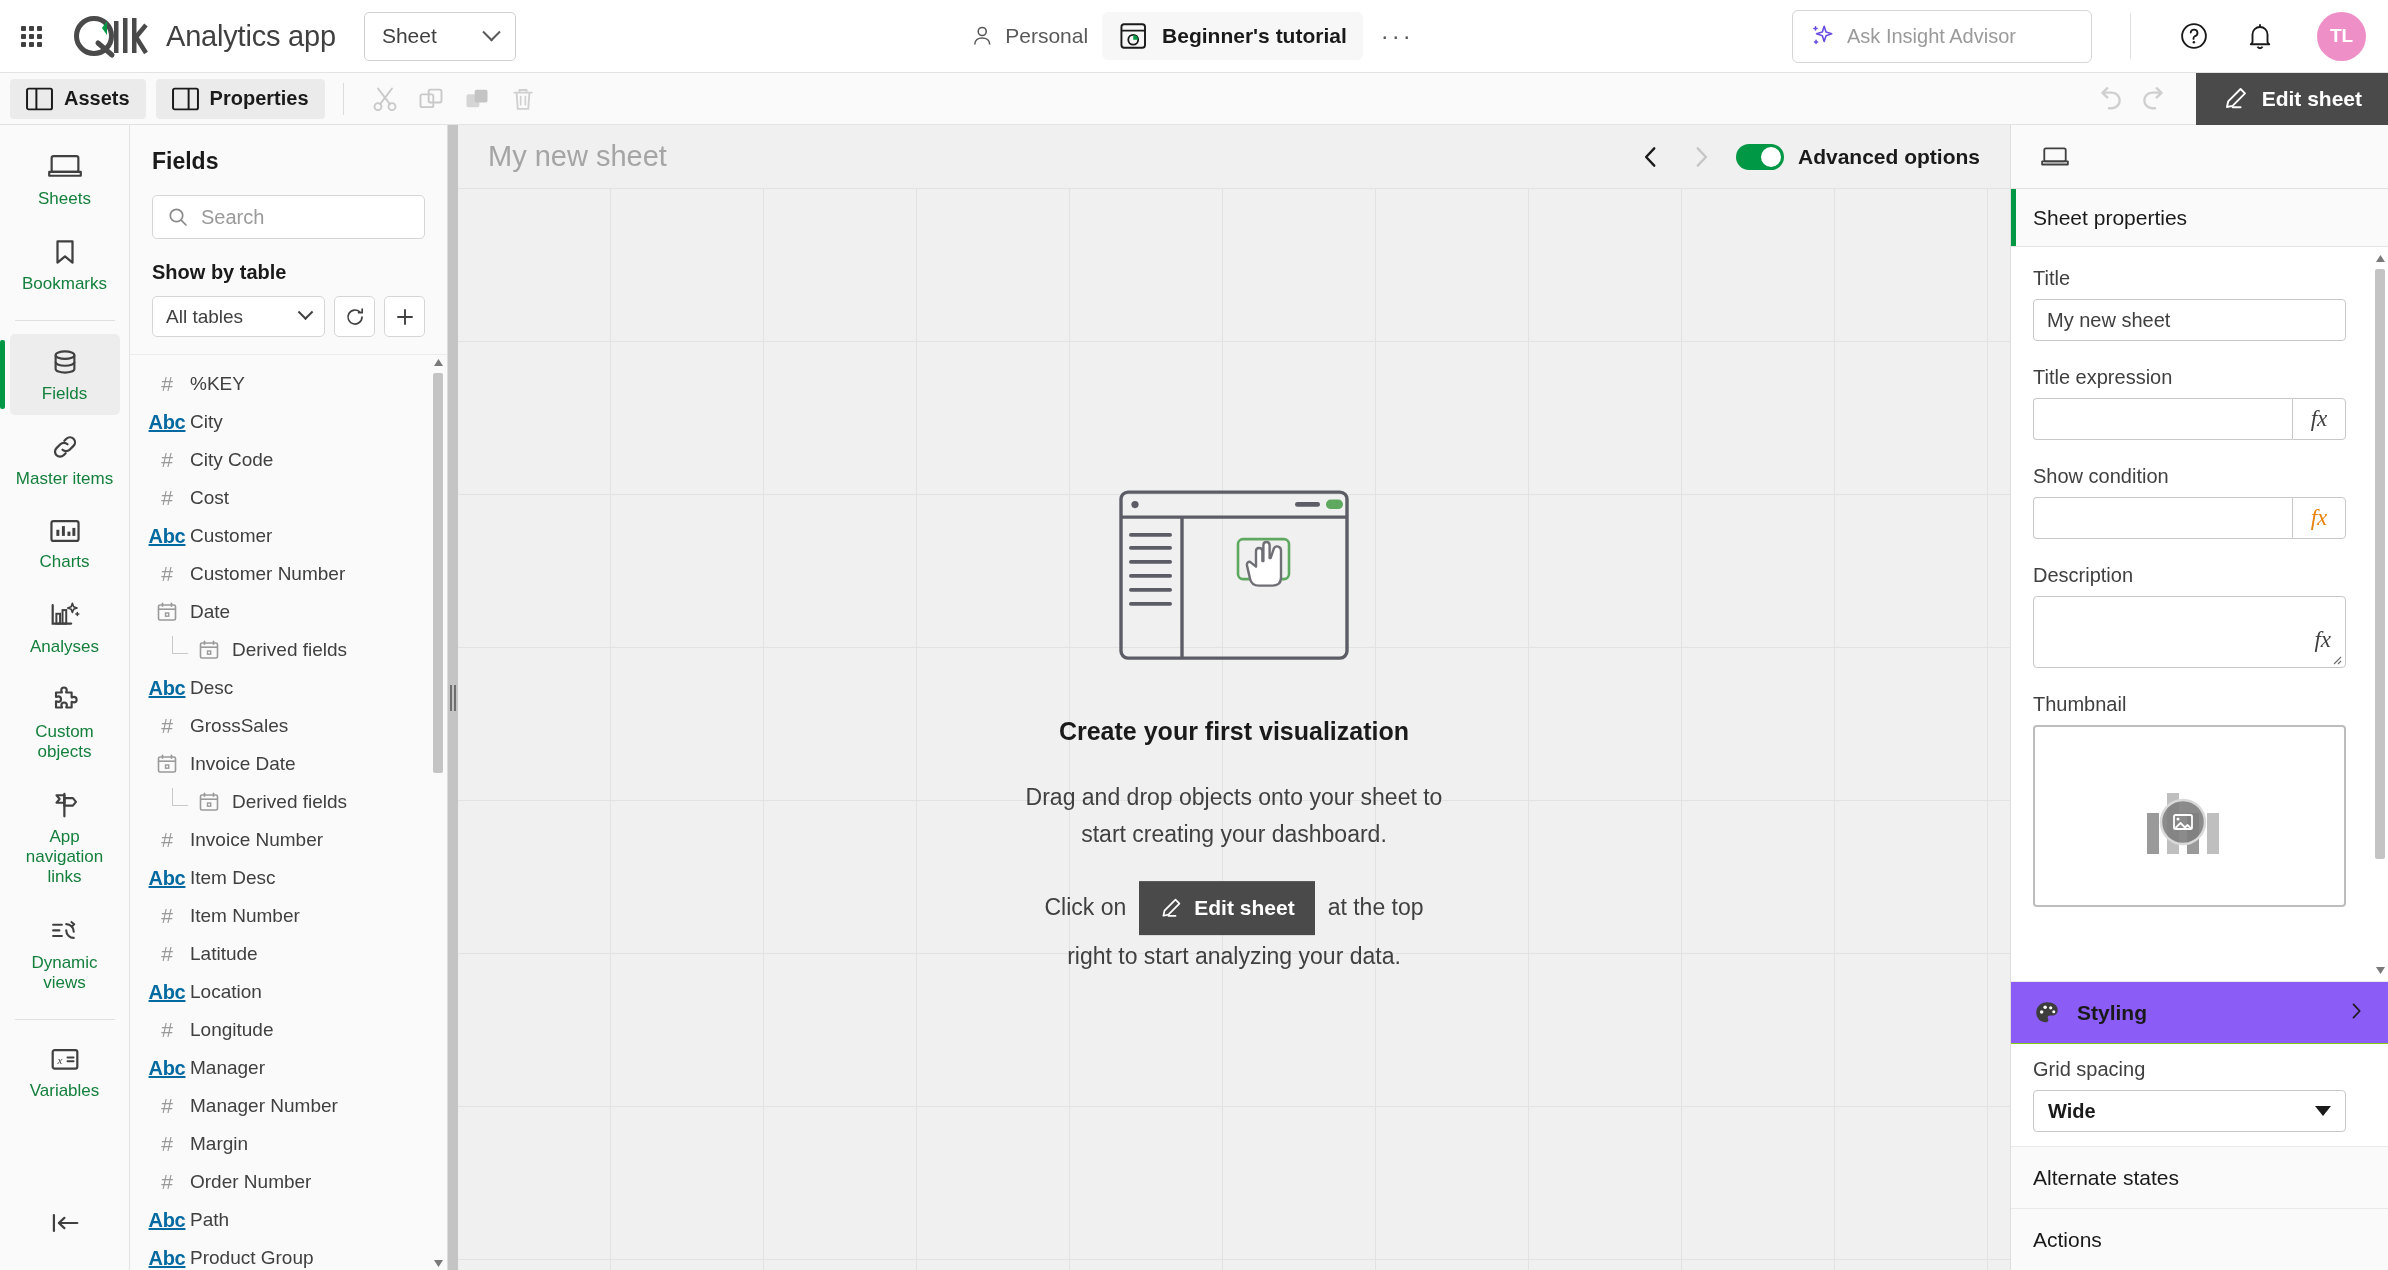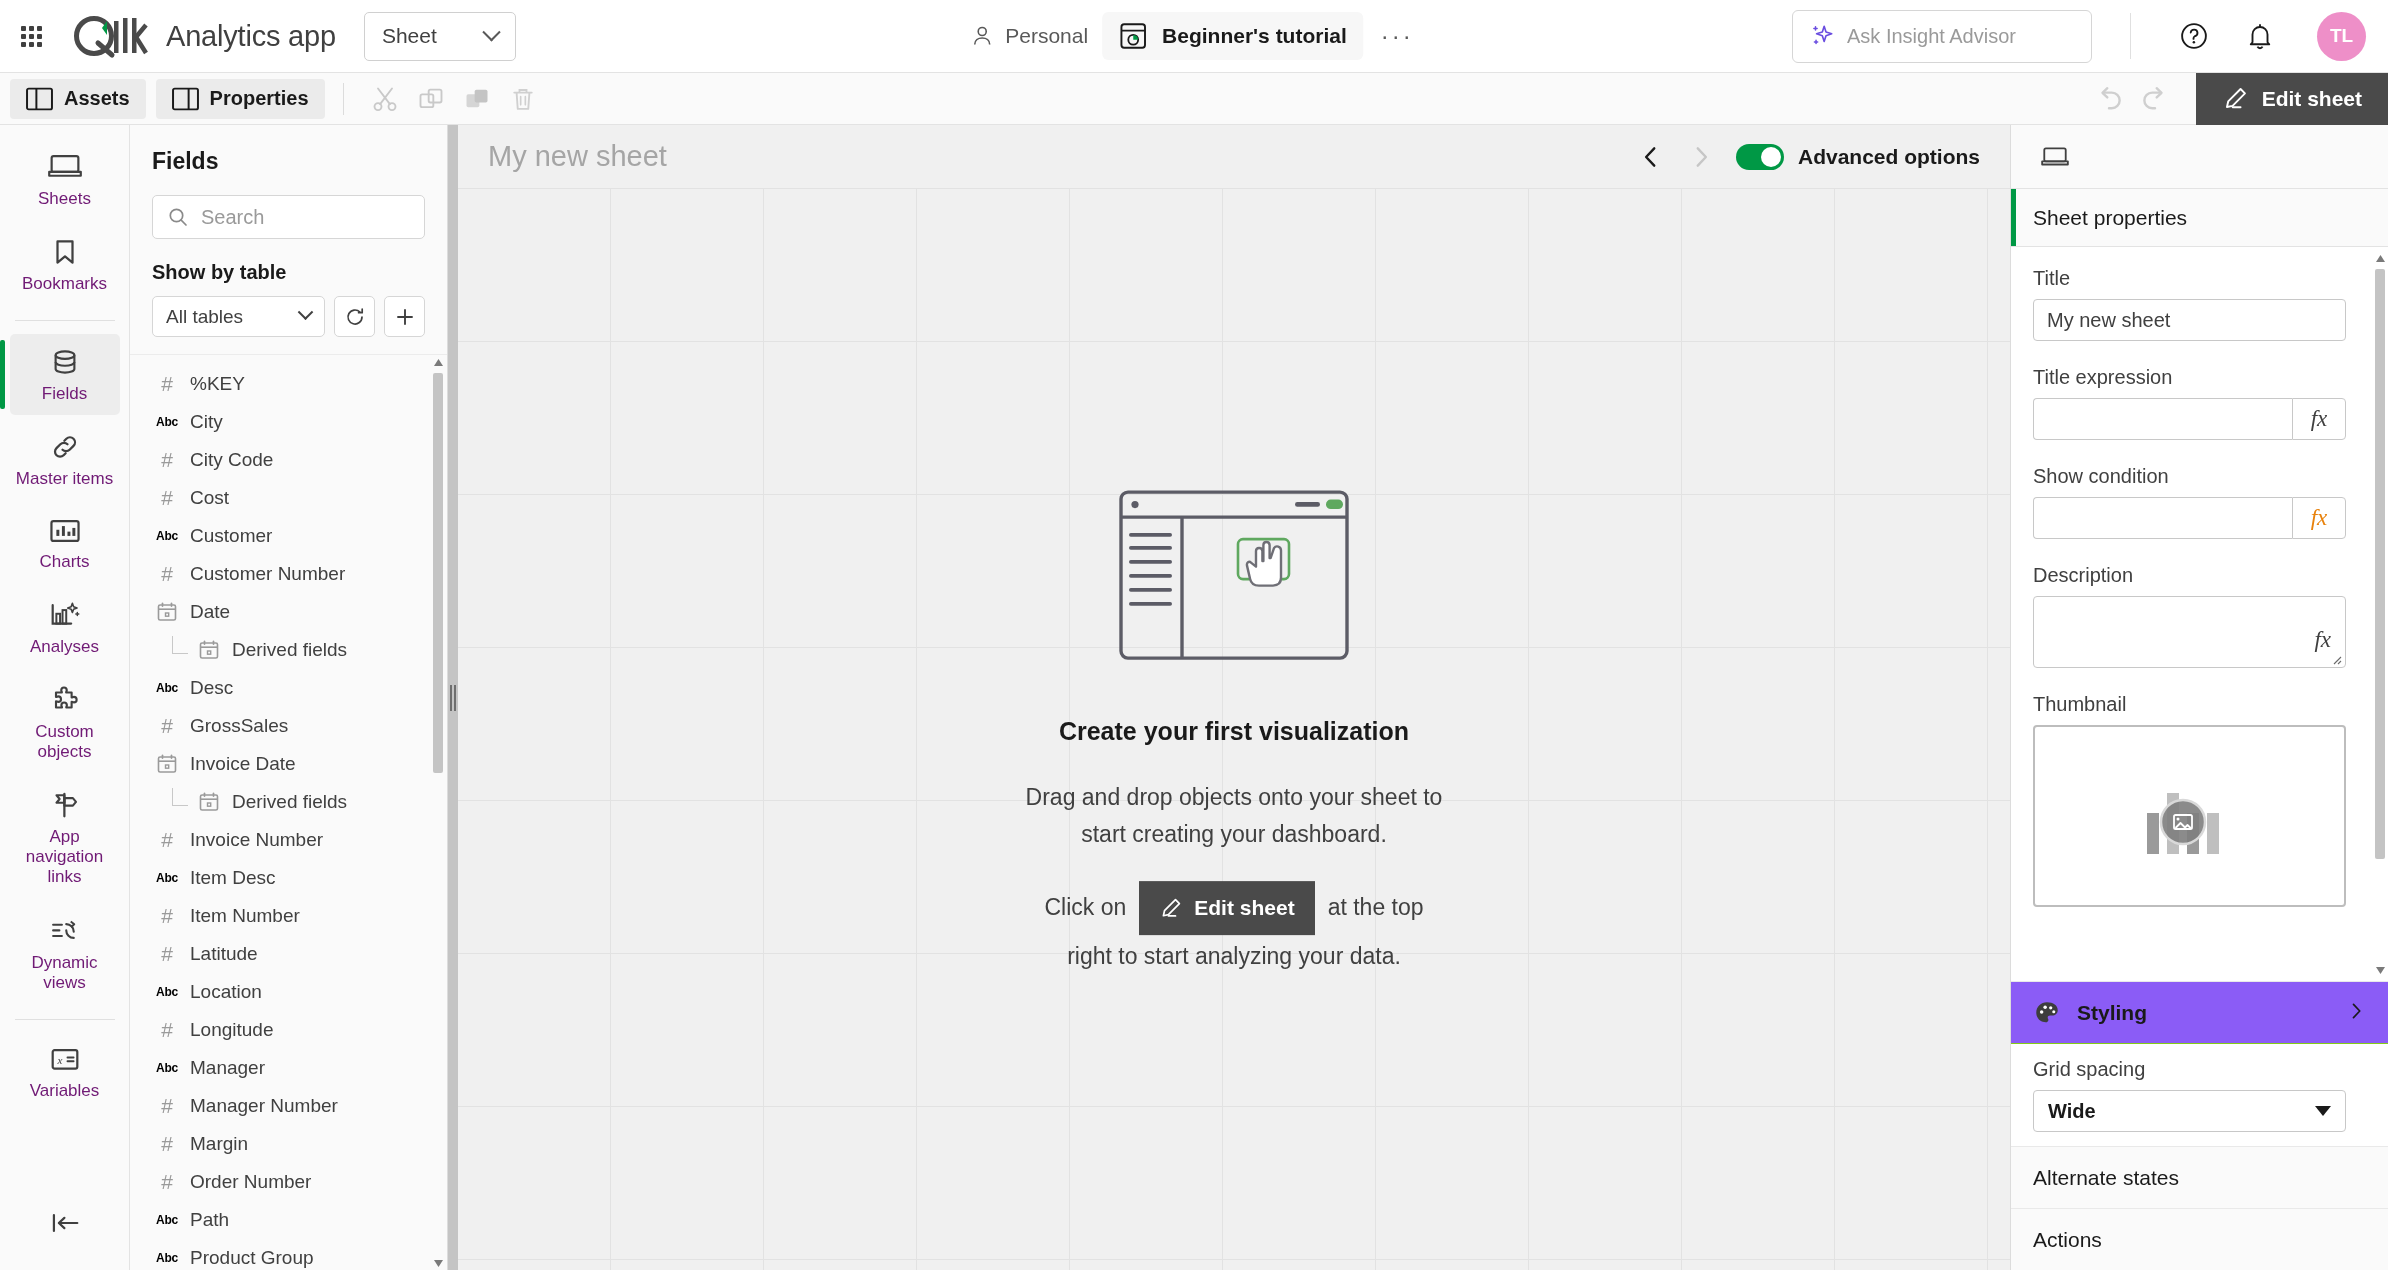--- a/index.html
+++ b/index.html
@@ -84,21 +84,21 @@
   
   .rail {
     width: 130px; min-width: 130px; background: #fafafa;
     border-right: 1px solid #e3e3e3; display: flex; flex-direction: column;
     align-items: center; padding-top: 14px; position: relative;
   }
   .rail-item {
     width: 110px; padding: 13px 4px 11px; display: flex; flex-direction: column;
     align-items: center; gap: 7px; cursor: pointer; border-radius: 5px; position: relative; margin-bottom: 4px;
   }
-  .rail-item .lbl { font-size: 17px; color: #701a75; text-align: center; line-height: 1.18; }
+  .rail-item .lbl { font-size: 17px; color: #15803d; text-align: center; line-height: 1.18; }
   .rail-item.active { background: #ededed; }
   .rail-item.active::before {
     content: ""; position: absolute; left: -10px; top: 6px; bottom: 6px; width: 5px; background: #009845; border-radius: 2px;
   }
   .rail-sep { width: 100px; height: 1px; background: #e0e0e0; margin: 11px 0 13px; }
   .rail-collapse { margin-top: auto; margin-bottom: 30px; cursor: pointer; }
 
   
   .fields-panel {
     width: 318px; min-width: 318px; background: #fafafa;
@@ -123,21 +123,21 @@
     width: 41px; height: 41px; background: #fff; border: 1px solid #d6d6d6; border-radius: 5px;
     display: flex; align-items: center; justify-content: center; cursor: pointer;
   }
   .fp-listwrap { flex: 1; overflow: hidden; position: relative; margin-top: 17px; border-top: 1px solid #ececec;}
   .fp-list { padding-top: 10px; }
   .fld {
     height: 38px; display: flex; align-items: center; gap: 10px; padding-left: 24px; cursor: pointer;
   }
   .fld .nm { font-size: 19px; color: #404040; }
   .fld .ft { width: 26px; display:flex; align-items:center; justify-content:center; flex-shrink:0; }
-  .ft-abc { font-size: 12px; font-weight: 700; color: #000000; letter-spacing: -0.3px;}
+  .ft-abc { font-size: 20px; font-weight: 700; color: #0369a1; letter-spacing: -0.3px; text-decoration: underline;}
   .ft-hash { font-size: 21px; color: #9a9a9a; font-weight: 400; }
   .fld.child { padding-left: 42px; }
   .fld.child .nm { color: #404040; }
   .elbow { width: 16px; height: 18px; border-left: 1px solid #c8c8c8; border-bottom: 1px solid #c8c8c8;
            margin-top: -10px; margin-right: -2px; }
   
   .fp-scroll { position: absolute; right: 3px; top: 0; bottom: 0; width: 12px; }
   .fp-scroll .up, .fp-scroll .dn { position:absolute; left: 0; width: 12px; height: 14px; display:flex;align-items:center;justify-content:center; cursor:pointer;}
   .fp-scroll .up { top: 0; } .fp-scroll .dn { bottom: 0; }
   .fp-thumb { position: absolute; left: 1px; width: 10px; top: 18px; height: 400px; background: #c4c4c4; border-radius: 2px; cursor: grab;}

